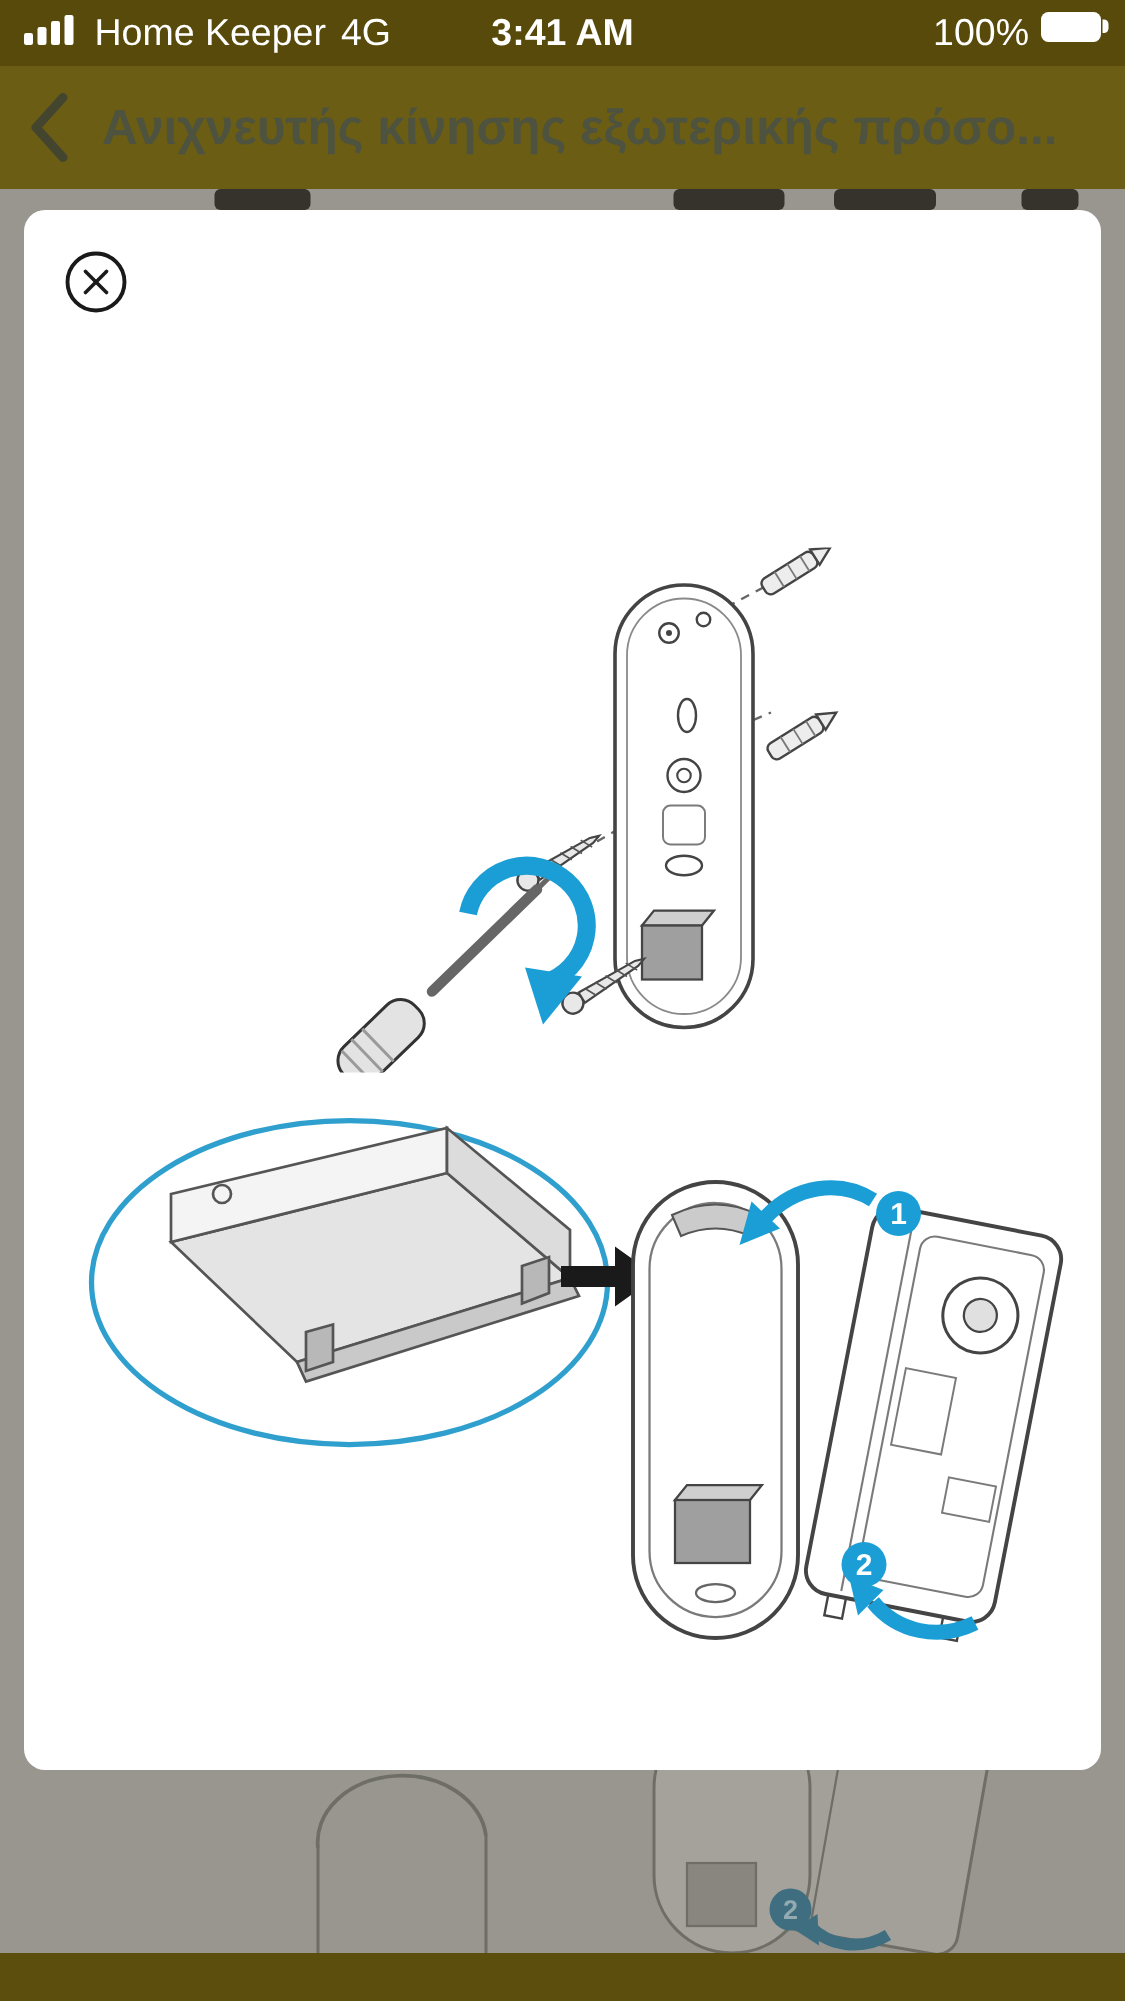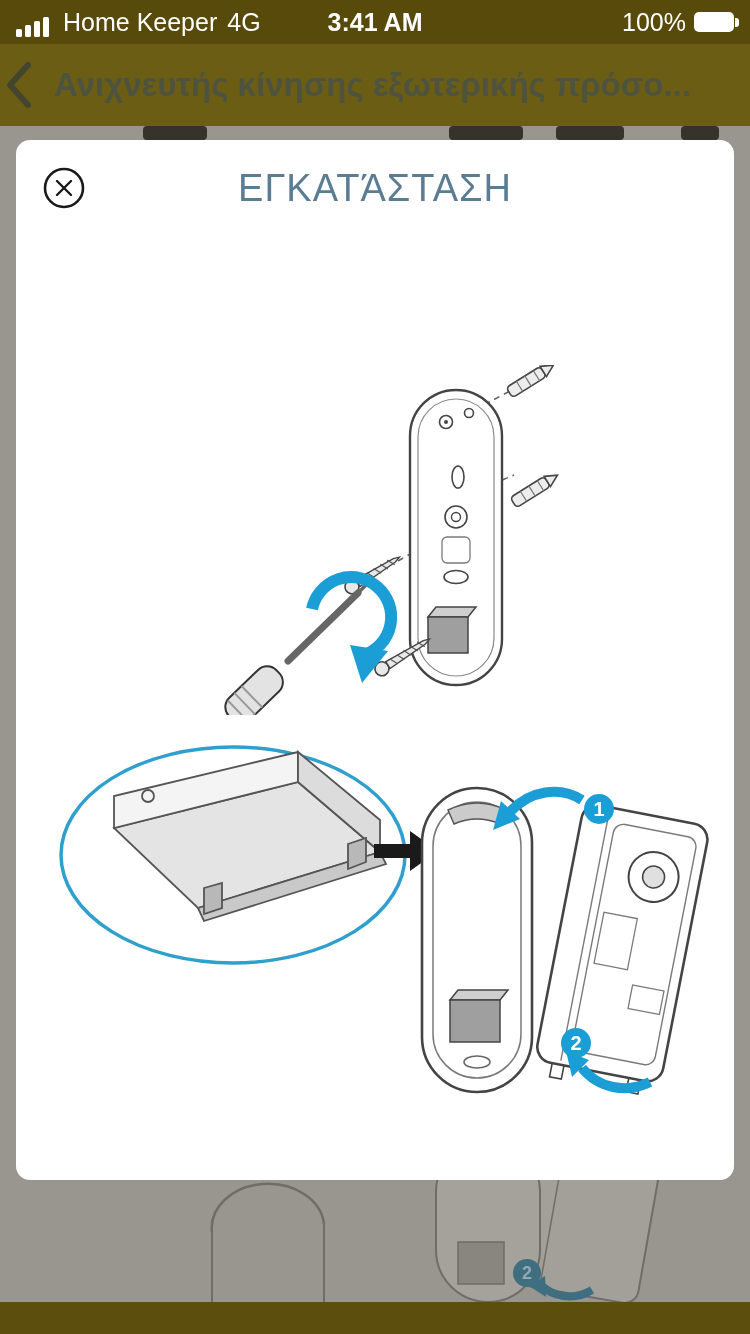--- a/index.html
+++ b/index.html
@@ -3,34 +3,34 @@
 <meta charset="utf-8">
 <style>
   * { margin:0; padding:0; box-sizing:border-box; }
   html,body { width:750px; height:1334px; font-family:"Liberation Sans", sans-serif; }
   .screen { position:relative; width:750px; height:1334px; background:#98968f; overflow:hidden; }
 
   
   .status-bar { position:absolute; top:0; left:0; width:750px; height:44px;
     background:#574a0a; color:#fff; display:flex; align-items:center;
     justify-content:space-between; padding:0 16px; font-size:25px; }
-  .sb-left { display:flex; align-items:flex-end; gap:10px; }
+  .sb-left { display:flex; align-items:flex-start; gap:10px; }
   .sb-center { position:absolute; left:0; right:0; text-align:center; font-weight:bold; pointer-events:none; }
-  .sb-right { display:flex; align-items:center; gap:8px; }
+  .sb-right { display:flex; align-items:flex-start; gap:8px; }
   .signal { display:flex; align-items:flex-end; gap:3px; height:22px; margin-right:4px; }
   .signal i { display:block; width:6px; background:#fff; border-radius:1.5px; }
   .signal i:nth-child(1){height:8px;} .signal i:nth-child(2){height:12px;}
   .signal i:nth-child(3){height:16px;} .signal i:nth-child(4){height:20px;}
   .battery { position:relative; width:40px; height:20px; background:#fff; border-radius:5px; }
   .battery::after { content:""; position:absolute; right:-5px; top:5.5px; width:4px; height:9px;
     background:#fff; border-radius:0 3px 3px 0; }
 
   
   .nav-bar { position:absolute; top:44px; left:0; width:750px; height:82px;
-    background:#6b5d14; display:flex; align-items:center; padding:0 4px; }
+    background:#6b5d14; display:flex; align-items:center; padding:0 18px; }
   .back-btn { width:34px; height:52px; background:none; border:none; display:flex; align-items:center; }
   .nav-title { margin-left:16px; font-size:33px; font-weight:600; color:#4e5340;
     white-space:nowrap; overflow:hidden; max-width:660px; }
 
   
   .frag { position:absolute; top:126px; height:14px; background:#35332b; border-radius:4px; }
   .f1{left:143px;width:64px;} .f2{left:449px;width:74px;}
   .f3{left:556px;width:68px;} .f4{left:681px;width:38px;}
 
   
@@ -103,21 +103,20 @@
   <div class="modal">
 
     <button class="close-btn">
       <svg width="44" height="44" viewBox="0 0 44 44">
         <circle cx="22" cy="22" r="19" fill="none" stroke="#1a1a1a" stroke-width="2.6"></circle>
         <line x1="15" y1="15" x2="29" y2="29" stroke="#1a1a1a" stroke-width="2.4" stroke-linecap="round"></line>
         <line x1="29" y1="15" x2="15" y2="29" stroke="#1a1a1a" stroke-width="2.4" stroke-linecap="round"></line>
       </svg>
     </button>
 
-    <h1 class="modal-title">ΕΓΚΑΤΆΣΤΑΣΗ</h1>
 
     <svg class="illus-a" viewBox="0 0 440 350">
 
       <g stroke="#666" stroke-width="1.6" stroke-dasharray="6 5">
         <line x1="299" y1="50" x2="344" y2="26"></line>
         <line x1="306" y1="128" x2="348" y2="110"></line>
         <line x1="232" y1="196" x2="284" y2="166"></line>
         <line x1="258" y1="278" x2="291" y2="236"></line>
       </g>
 

